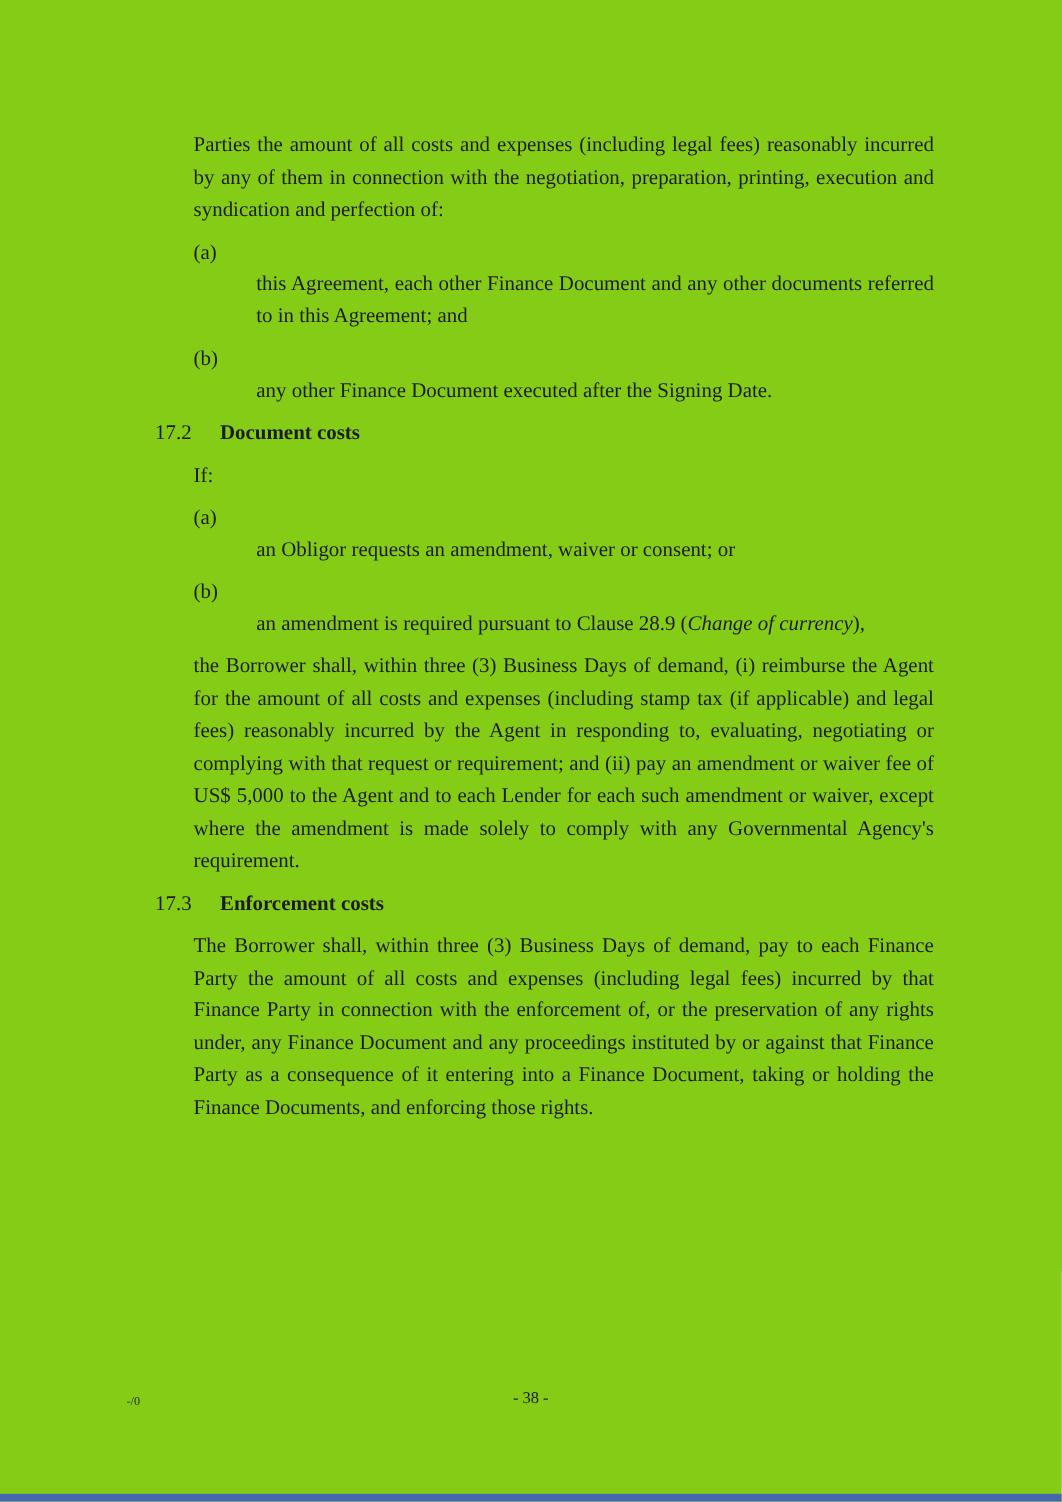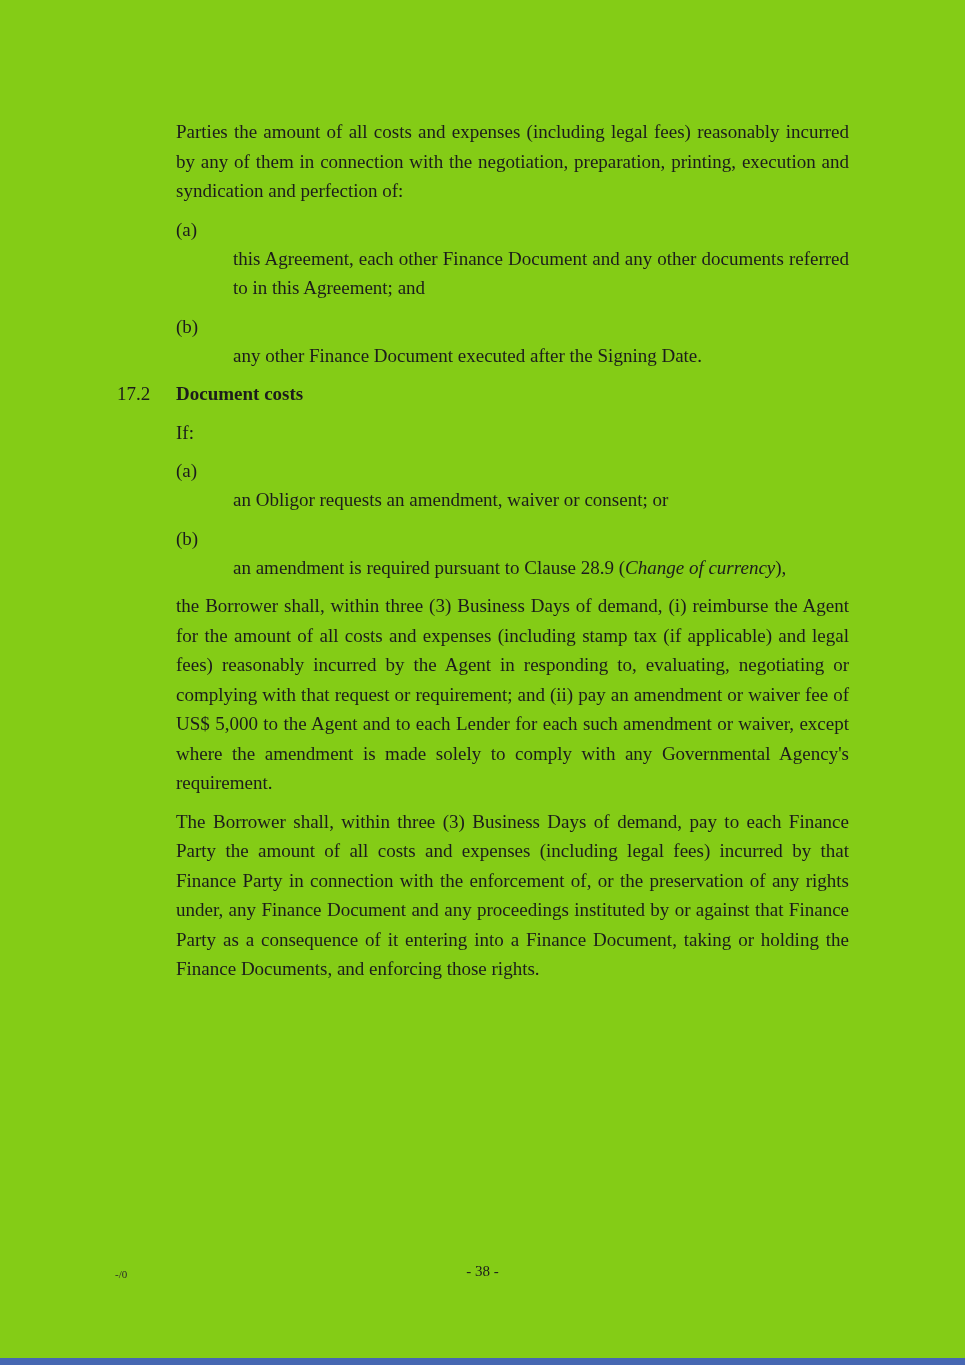--- a/index.html
+++ b/index.html
@@ -38,21 +38,21 @@
     flex: 0 0 57px;
   }
   .li .li-text {
     flex: 1 1 auto;
     margin-top: 29px;
   }
   .section-heading {
     display: flex;
     margin-bottom: 9px;
   }
-  .sec-num { flex: 0 0 59px; }
+  .sec-num { flex: 0 0 59px; margin-left: 24px; }
   .sec-title { font-weight: bold; }
   .footer-left {
     position: absolute;
     left: 115px;
     top: 1267px;
     font-size: 11px;
     line-height: 14px;
     color: #2a2a2a;
   }
   .footer-page {
@@ -104,20 +104,24 @@
       <span class="li-text">an Obligor requests an amendment, waiver or consent; or</span>
     </div>
 
     <div class="li">
       <span class="marker">(b)</span>
       <span class="li-text"><span>an amendment is required pursuant to Clause 28.9 (</span><i>Change of currency</i><span>),</span></span>
     </div>
 
     <p class="para block indent justify">the Borrower shall, within three (3) Business Days of demand, (i) reimburse the Agent for the amount of all costs and expenses (including stamp tax (if applicable) and legal fees) reasonably incurred by the Agent in responding to, evaluating, negotiating or complying with that request or requirement; and (ii) pay an amendment or waiver fee of US$ 5,000 to the Agent and to each Lender for each such amendment or waiver, except where the amendment is made solely to comply with any Governmental Agency's requirement.</p>
 
+    <div class="section-heading">
+      <span class="sec-num">17.3</span>
+      <span class="sec-title">Enforcement costs</span>
+    </div>
 
     <p class="para block indent justify">The Borrower shall, within three (3) Business Days of demand, pay to each Finance Party the amount of all costs and expenses (including legal fees) incurred by that Finance Party in connection with the enforcement of, or the preservation of any rights under, any Finance Document and any proceedings instituted by or against that Finance Party as a consequence of it entering into a Finance Document, taking or holding the Finance Documents, and enforcing those rights.</p>
 
   </div>
 
   <div class="footer-left">-/0</div>
 
   <div class="footer-page">- 38 -</div>
 
   <div class="accent-bar" style="background: rgb(70, 103, 178);"></div>

